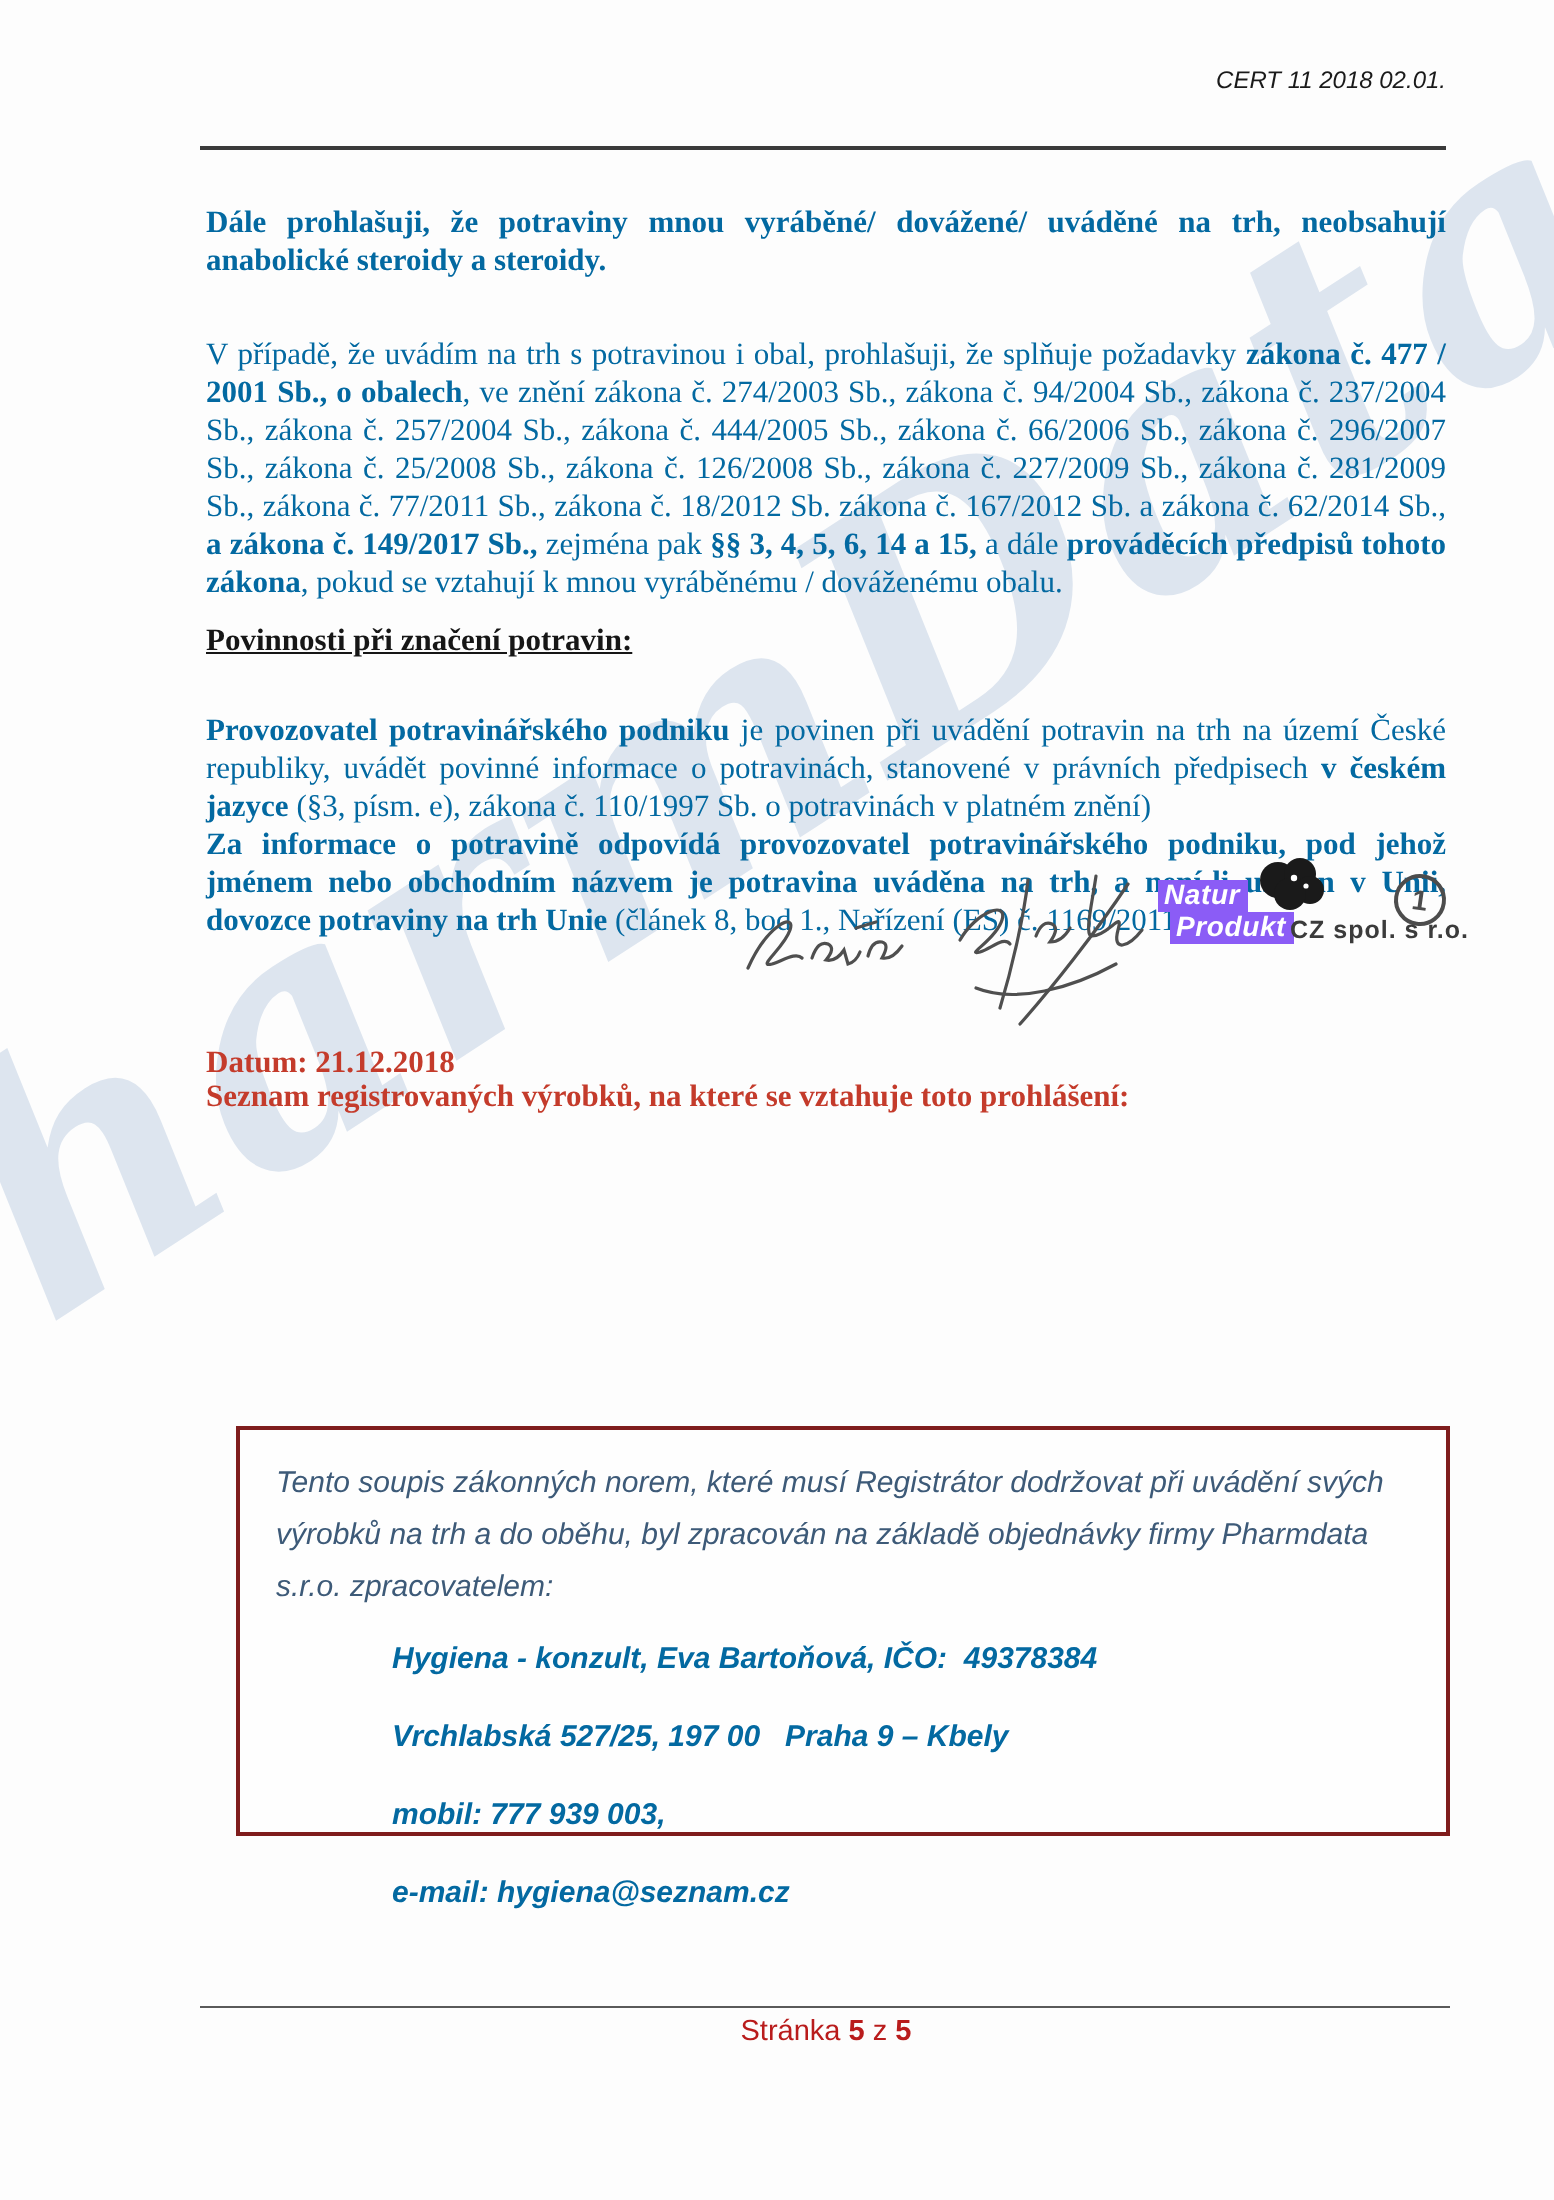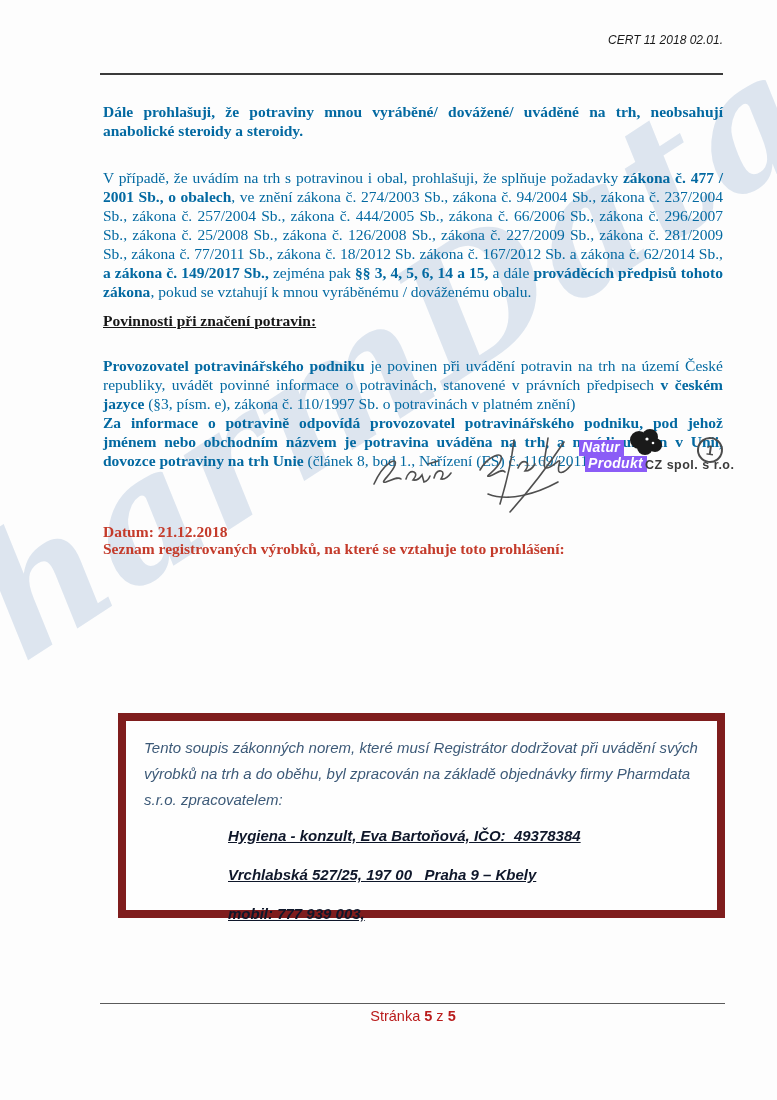--- a/index.html
+++ b/index.html
@@ -71,30 +71,29 @@
   
   .circled-num{
     position:absolute;left:697px;top:437px;width:22px;height:22px;border:2px solid #4c4c4c;
     border-radius:50%;text-align:center;line-height:22px;
     font-family:"Liberation Sans", sans-serif;font-size:14px;font-weight:bold;color:#4c4c4c;
     transform:rotate(8deg);
   }
   
   .proc-box{
     position:absolute;left:118px;top:713px;width:607px;height:205px;
-    border:8px solid #7f1d1d;box-sizing:border-box;background:rgba(255,255,255,0.55);
+    border:2px solid #7f1d1d;box-sizing:border-box;background:rgba(255,255,255,0.55);
     font-family:"Liberation Sans", sans-serif;font-style:italic;color:#3d5a78;
     padding:14px 18px 0 18px;
   }
   .proc-intro{font-size:15px;line-height:26px;}
   .proc-lines{margin-top:14px;}
   .proc-lines div{
-    font-weight:bold;font-size:15px;color:#0f172a;margin-left:84px;margin-bottom:22px;
+    font-weight:bold;font-size:15px;color:#0369a1;margin-left:58px;margin-bottom:22px;
     white-space:pre-wrap;
-    text-decoration:underline;
   }
   
   .footer-rule{position:absolute;top:1003px;left:100px;width:625px;border-top:1.5px solid #5a5a5a;}
   .footer-text{
     position:absolute;top:1008px;left:103px;width:620px;text-align:center;
     font-family:"Liberation Sans", sans-serif;font-size:14.5px;color:#b91c1c;
   }
 </style>
 </head>
 <body>
@@ -154,19 +153,20 @@
   <div class="red-line red-date">Datum: 21.12.2018</div>
 
   <div class="red-line red-products-heading">Seznam registrovaných výrobků, na které se vztahuje toto prohlášení:</div>
 
   <div class="proc-box">
     <div class="proc-intro">Tento soupis zákonných norem, které musí Registrátor dodržovat při uvádění svých výrobků na trh a do oběhu, byl zpracován na základě objednávky firmy Pharmdata s.r.o. zpracovatelem:</div>
     <div class="proc-lines">
         <div>Hygiena - konzult, Eva Bartoňová, IČO:  49378384</div>
         <div>Vrchlabská 527/25, 197 00   Praha 9 – Kbely</div>
         <div>mobil: 777 939 003,</div>
+        <div>e-mail: hygiena@seznam.cz</div>
       </div>
   </div>
 
   <div class="footer-rule"></div>
   <div class="footer-text"><span>Stránka </span><span style="font-weight: bold;">5</span><span> z </span><span style="font-weight: bold;">5</span></div>
 
 </div>
 
 </body></html>

